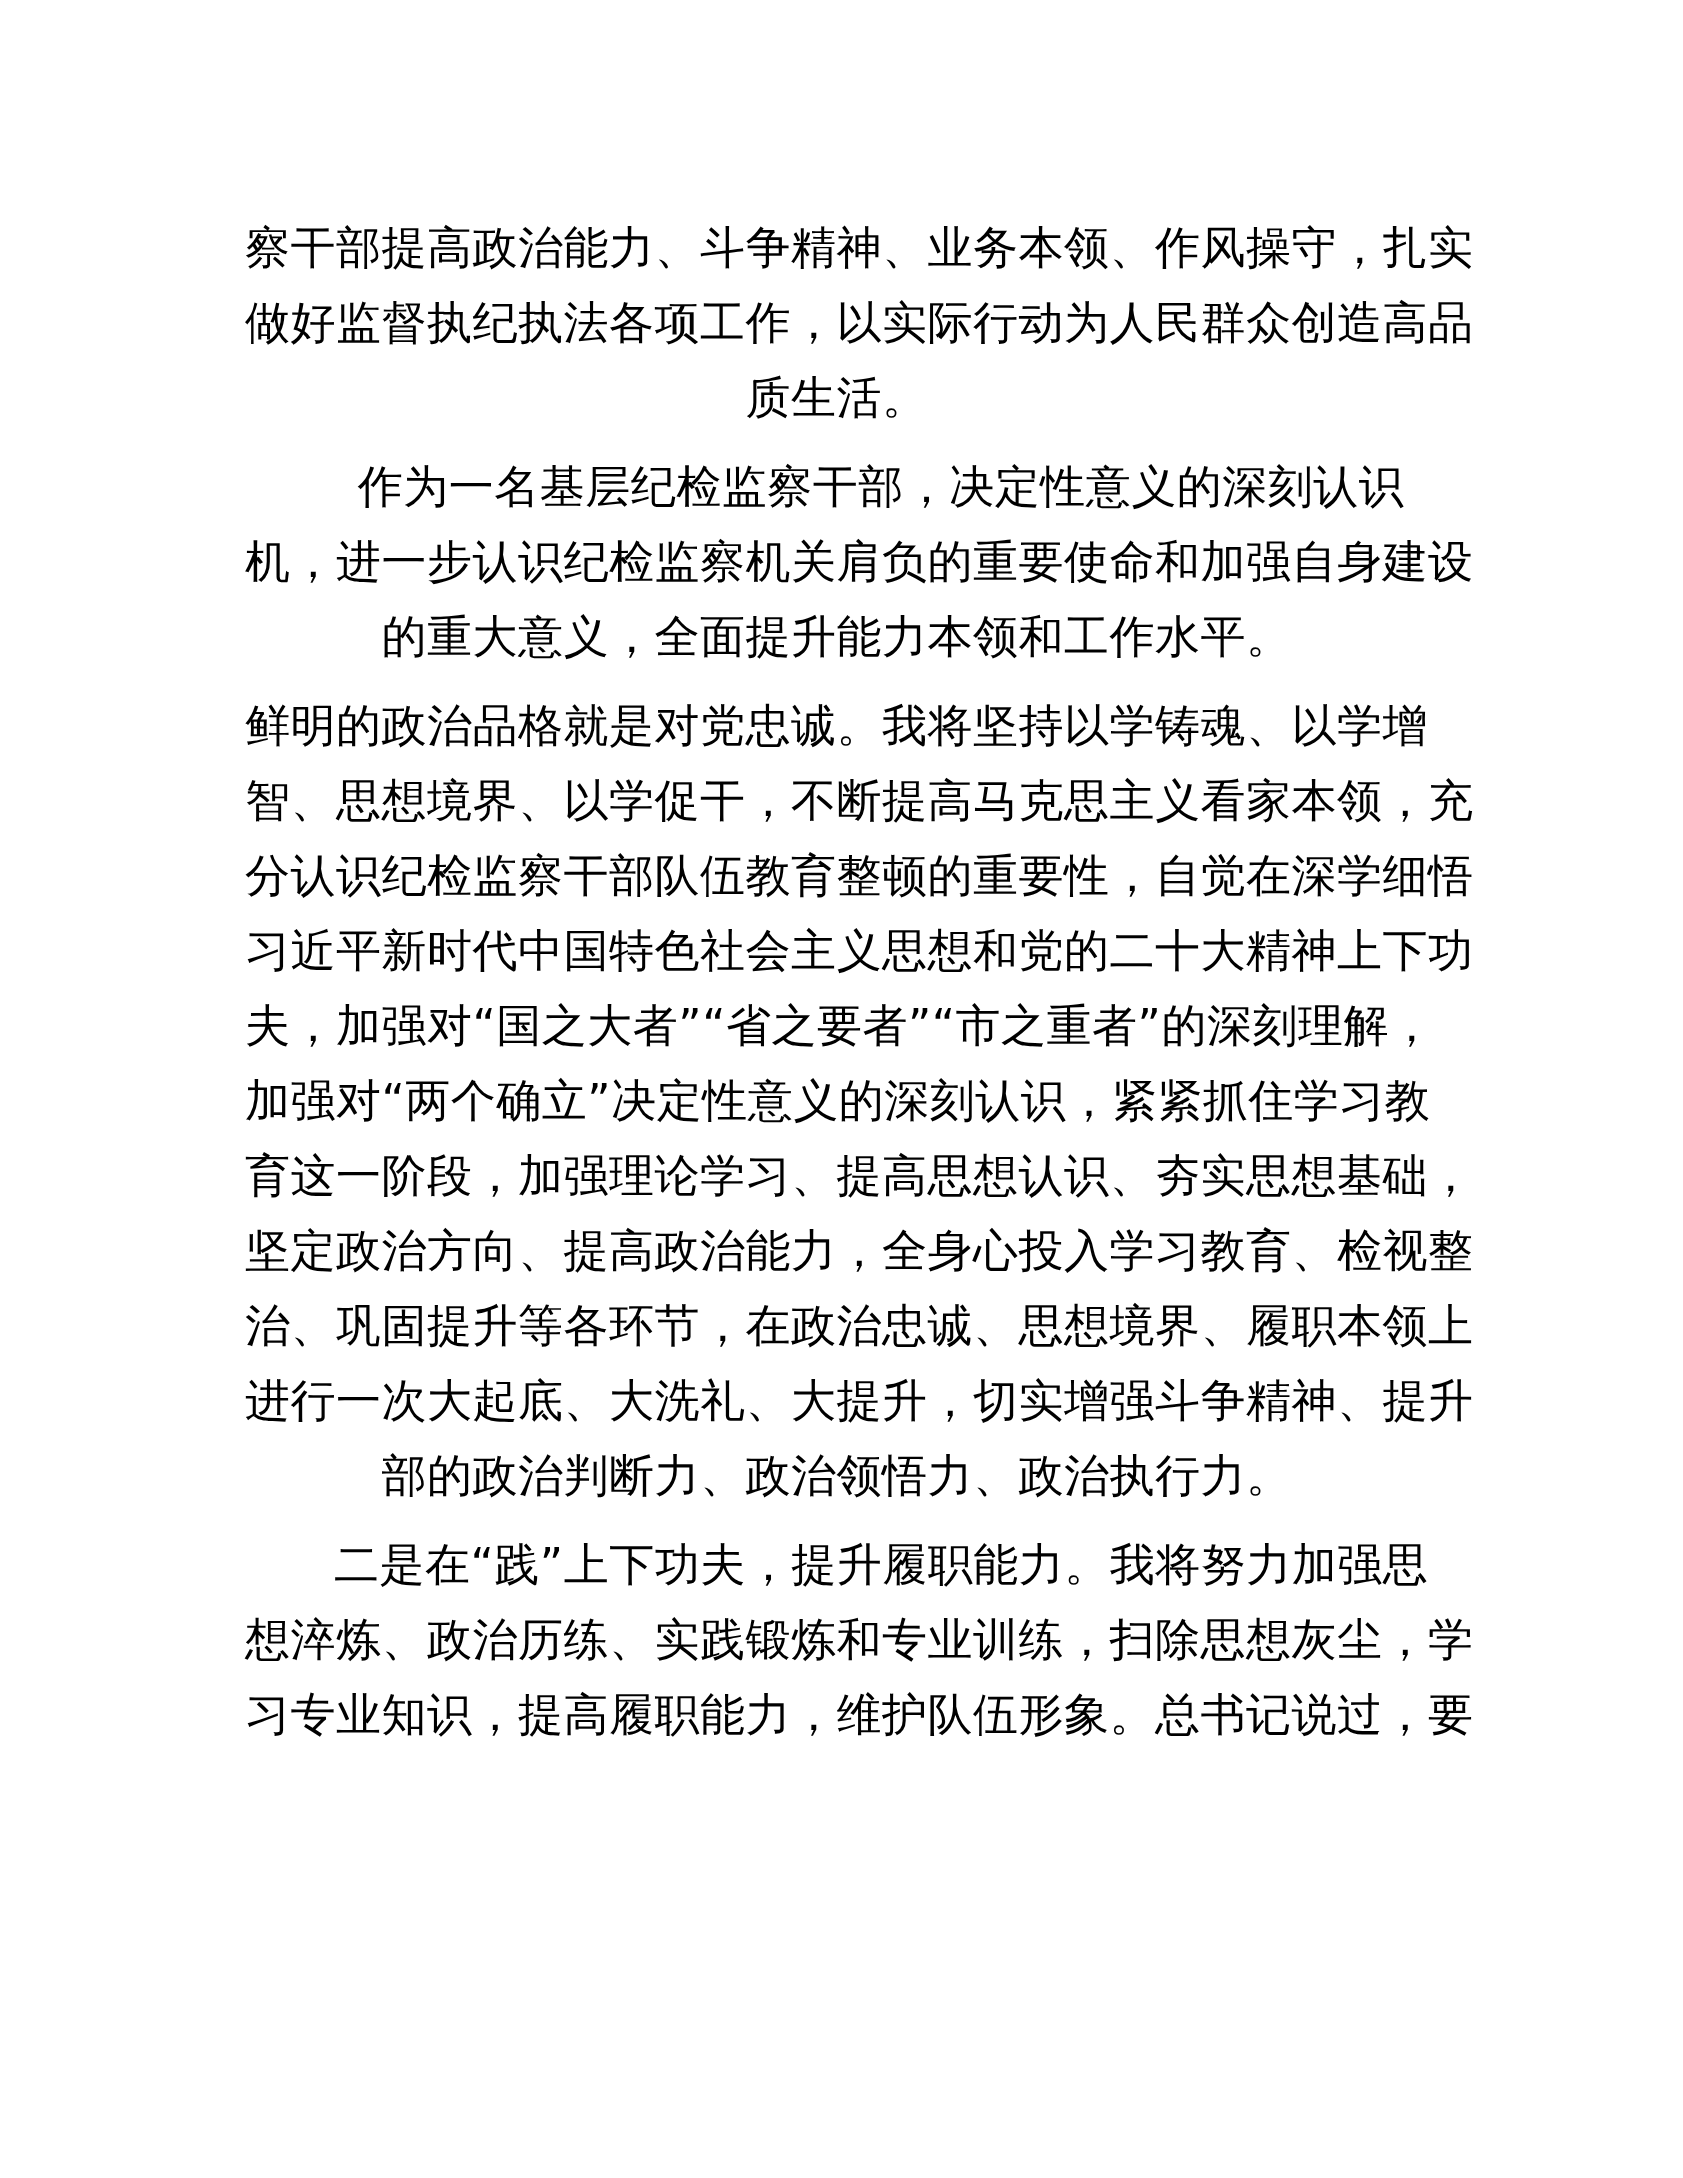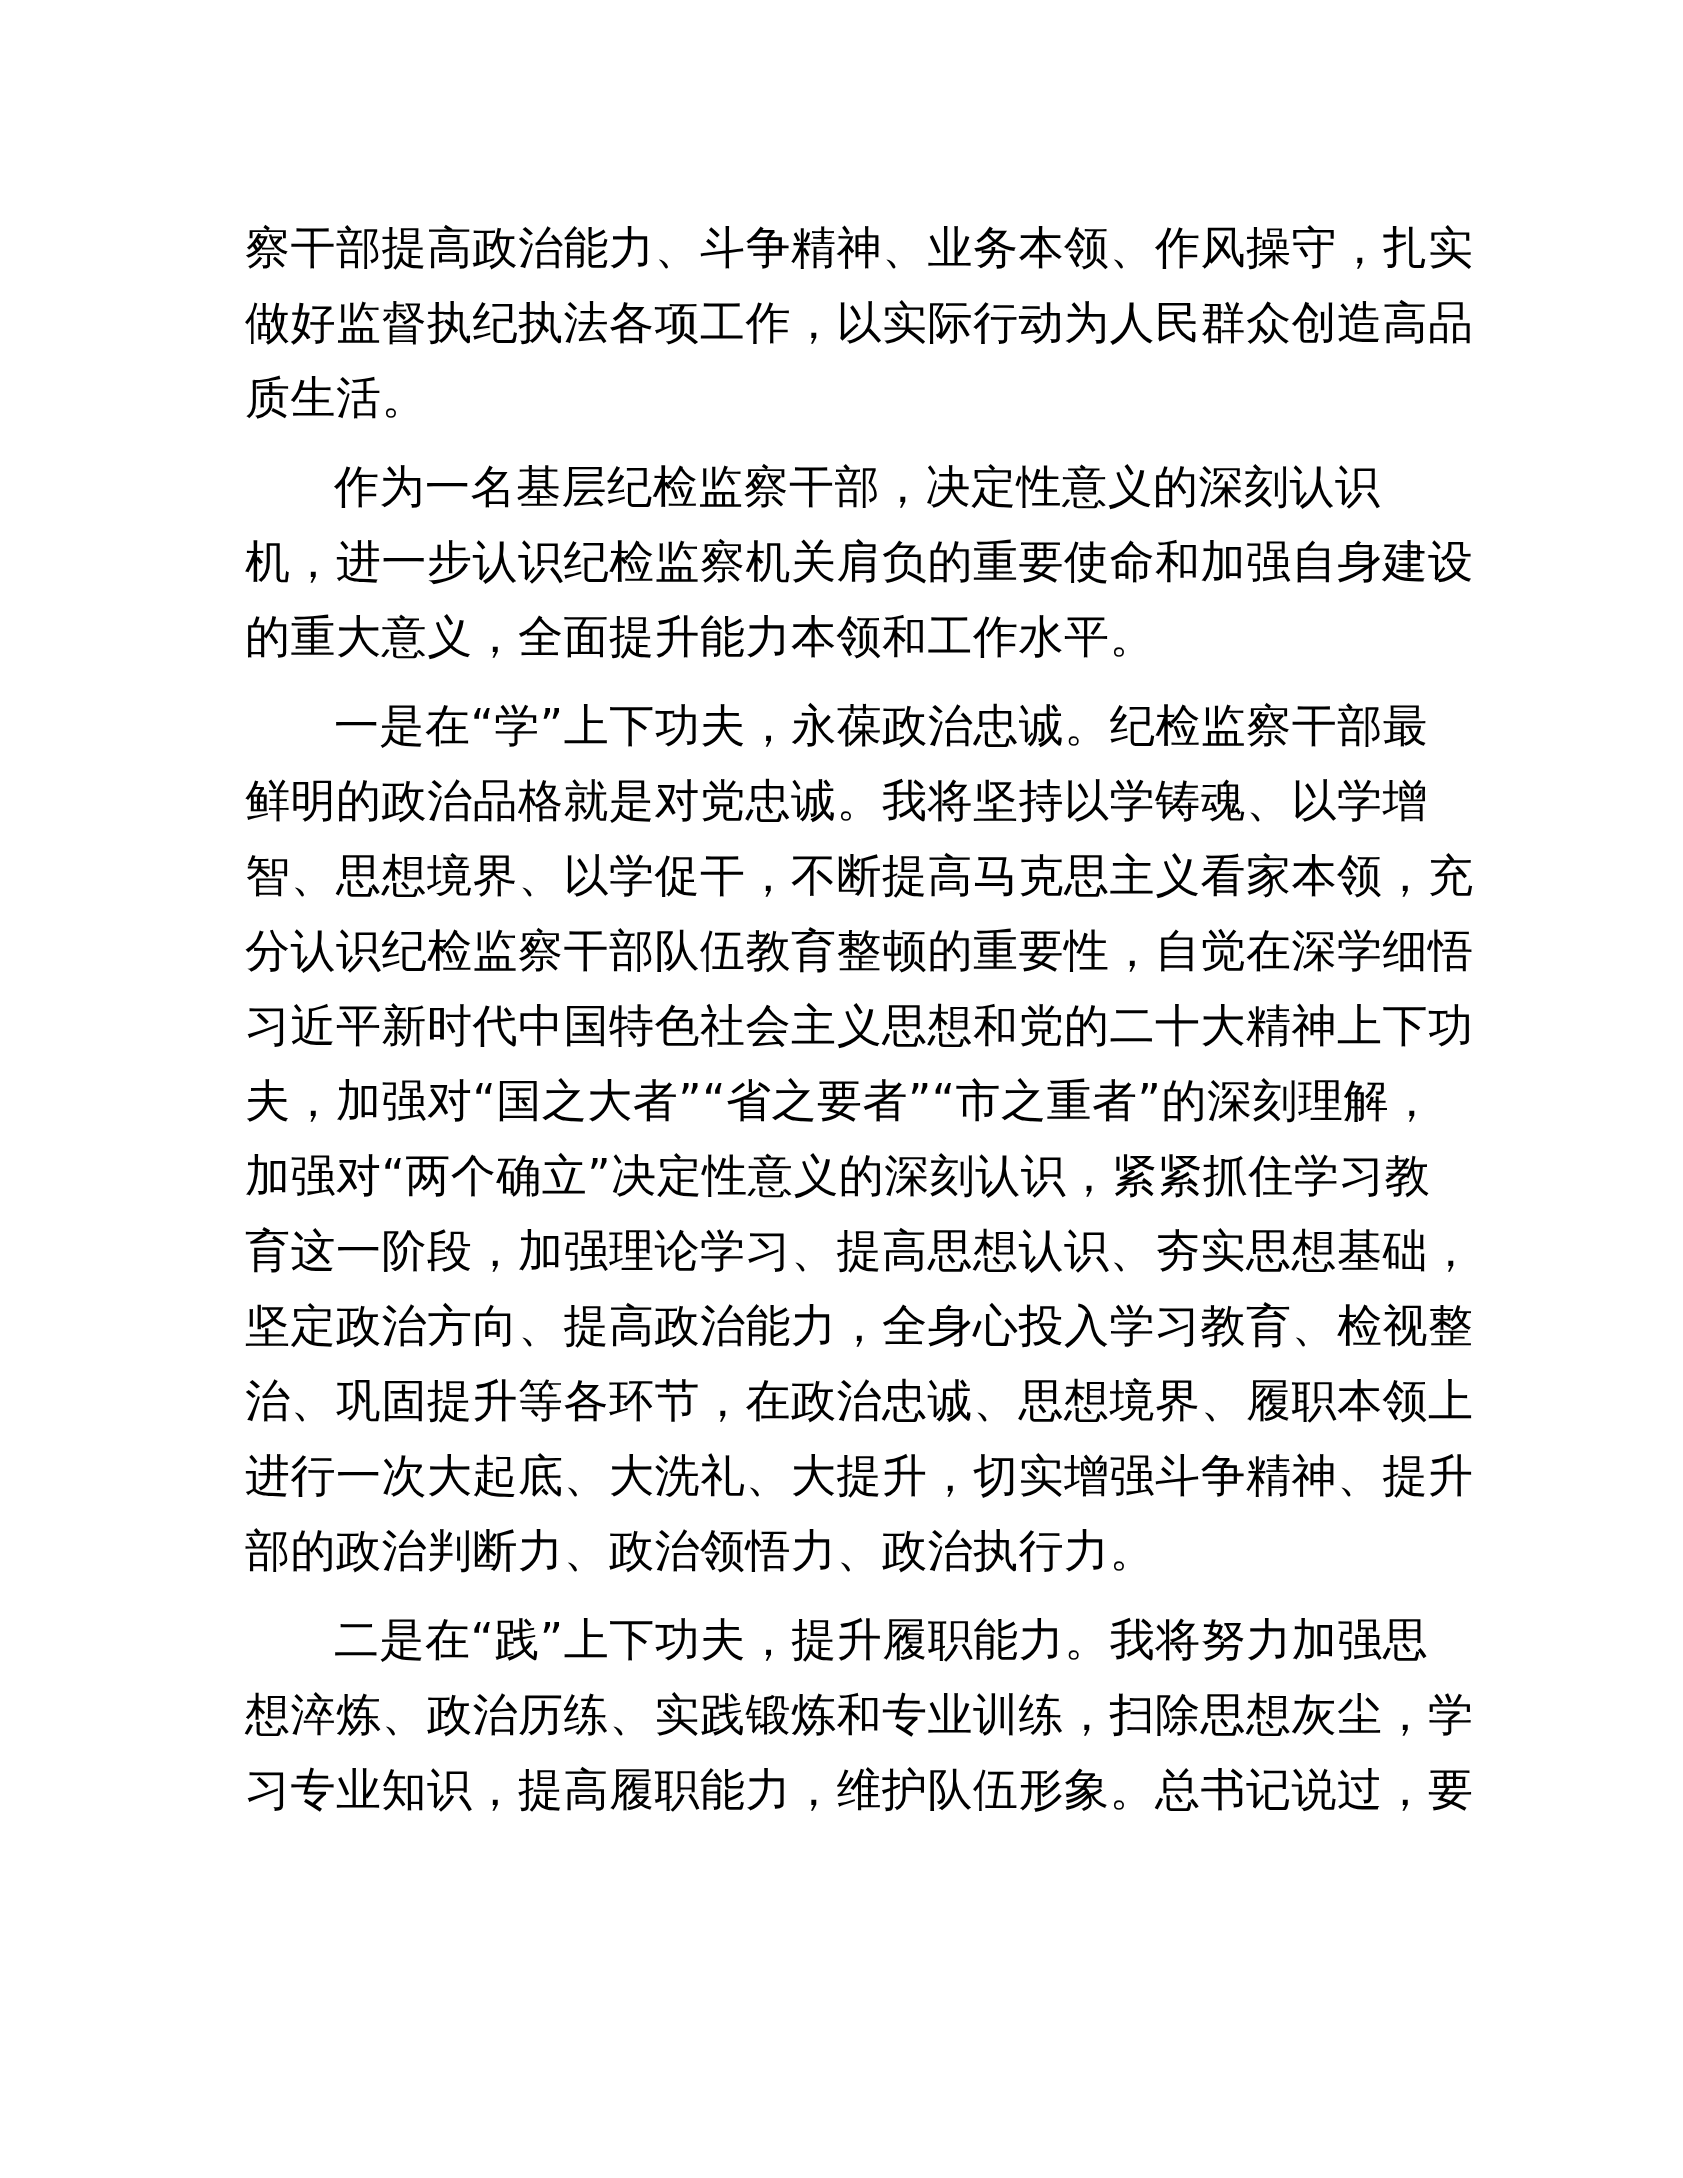--- a/index.html
+++ b/index.html
@@ -1,18 +1,18 @@
 <!DOCTYPE html>
 <html><head>
 <meta charset="utf-8">
 <style>
   html, body { margin: 0; padding: 0; background: #ffffff; }
   body { width: 1683px; height: 2178px; position: relative; overflow: hidden; }
   .page { position: absolute; left: 0; top: 0; width: 1683px; height: 2178px; background: #ffffff; }
-  .content { position: absolute; left: 245px; top: 210px; width: 1183px; }
+  .content { position: absolute; left: 245px; top: 210px; width: 1183px; text-align: center; }
   .para { margin: 0 0 14px 0; }
   .line {
     display: block;
     font-family: "DejaVu Sans", "Liberation Sans", sans-serif;
     font-size: 45px;
     line-height: 75px;
     height: 75px;
     color: #000000;
     white-space: nowrap;
     letter-spacing: 0.5px;
@@ -31,21 +31,20 @@
       <span class="line">质生活。</span>
     </div>
 
     <div class="para">
       <span class="line indent">作为一名基层纪检监察干部，决定性意义的深刻认识</span>
       <span class="line">机，进一步认识纪检监察机关肩负的重要使命和加强自身建设</span>
       <span class="line">的重大意义，全面提升能力本领和工作水平。</span>
     </div>
 
     <div class="para">
-      <span class="line indent">一是在“学”上下功夫，永葆政治忠诚。纪检监察干部最</span>
       <span class="line">鲜明的政治品格就是对党忠诚。我将坚持以学铸魂、以学增</span>
       <span class="line">智、思想境界、以学促干，不断提高马克思主义看家本领，充</span>
       <span class="line">分认识纪检监察干部队伍教育整顿的重要性，自觉在深学细悟</span>
       <span class="line">习近平新时代中国特色社会主义思想和党的二十大精神上下功</span>
       <span class="line">夫，加强对“国之大者”“省之要者”“市之重者”的深刻理解，</span>
       <span class="line">加强对“两个确立”决定性意义的深刻认识，紧紧抓住学习教</span>
       <span class="line">育这一阶段，加强理论学习、提高思想认识、夯实思想基础，</span>
       <span class="line">坚定政治方向、提高政治能力，全身心投入学习教育、检视整</span>
       <span class="line">治、巩固提升等各环节，在政治忠诚、思想境界、履职本领上</span>
       <span class="line">进行一次大起底、大洗礼、大提升，切实增强斗争精神、提升</span>

